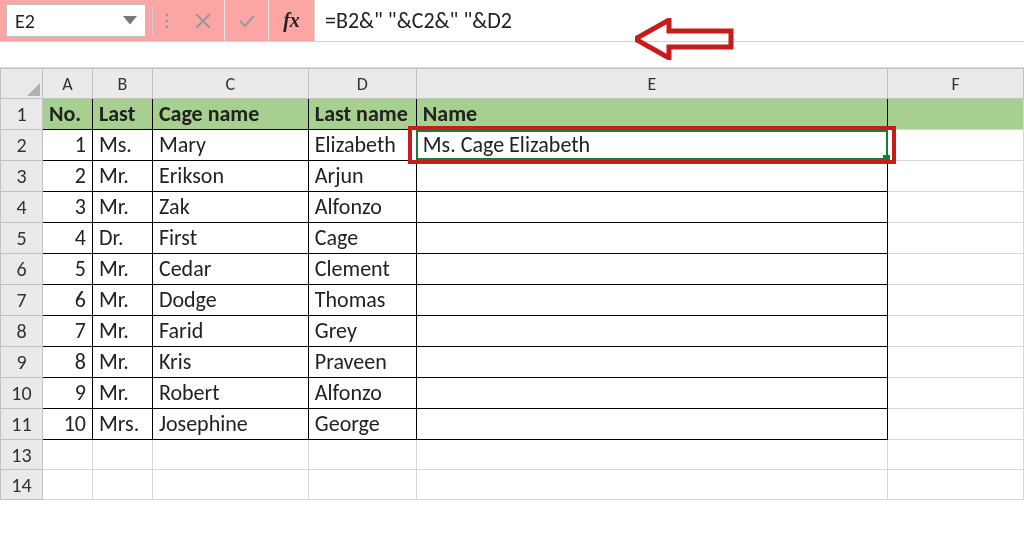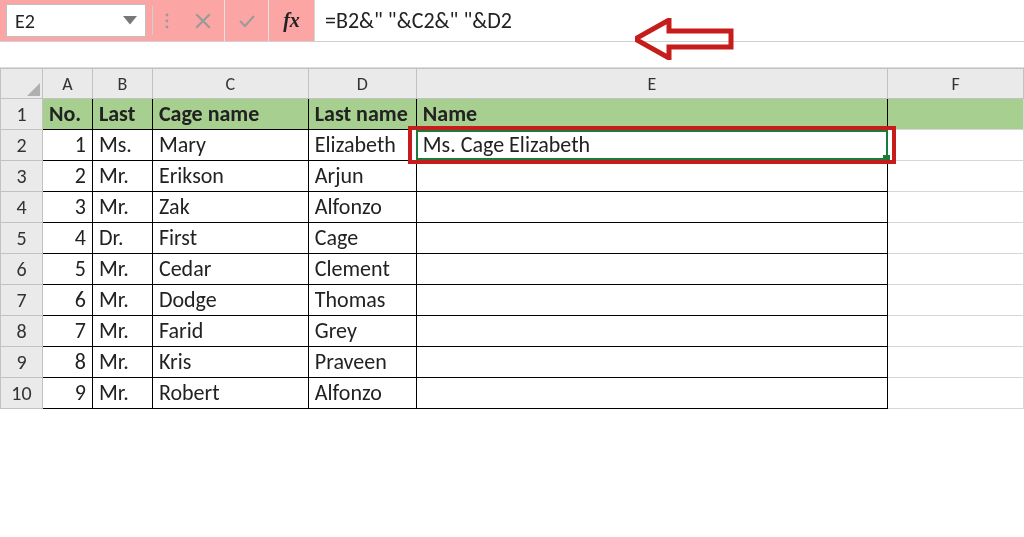--- a/index.html
+++ b/index.html
@@ -432,21 +432,60 @@
     <td>
               <div class="cell">Alfonzo</div>
             </td>
     <td>
               <div class="cell"></div>
             </td>
     <td class="blank">
               <div class="cell"></div>
             </td>
   </tr>
-
+  <tr class="data-border">
+    <th class="rowhdr"><span>11</span></th>
+    <td>
+              <div class="cell num">10</div>
+            </td>
+    <td>
+              <div class="cell">Mrs.</div>
+            </td>
+    <td>
+              <div class="cell">Josephine</div>
+            </td>
+    <td>
+              <div class="cell">George</div>
+            </td>
+    <td>
+              <div class="cell"></div>
+            </td>
+    <td class="blank">
+              <div class="cell"></div>
+            </td>
+  </tr>
+
+  <tr>
+    <th class="rowhdr"><span>13</span></th>
+    <td class="blank"></td>
+            <td class="blank"></td>
+            <td class="blank"></td>
+            <td class="blank"></td>
+            <td class="blank"></td>
+            <td class="blank"></td>
+  </tr>
+  <tr>
+    <th class="rowhdr"><span>14</span></th>
+    <td class="blank"></td>
+            <td class="blank"></td>
+            <td class="blank"></td>
+            <td class="blank"></td>
+            <td class="blank"></td>
+            <td class="blank"></td>
+  </tr>
 </tbody>
       </table>
 
 <div class="active-cell-frame" style="left:416px; top:62px; width:472px; height:30px;">
   <div class="handle"></div>
 </div>
 
 <div class="red-box" style="left:408px; top:58px; width:488px; height:38px;"></div>
 
 </div>

